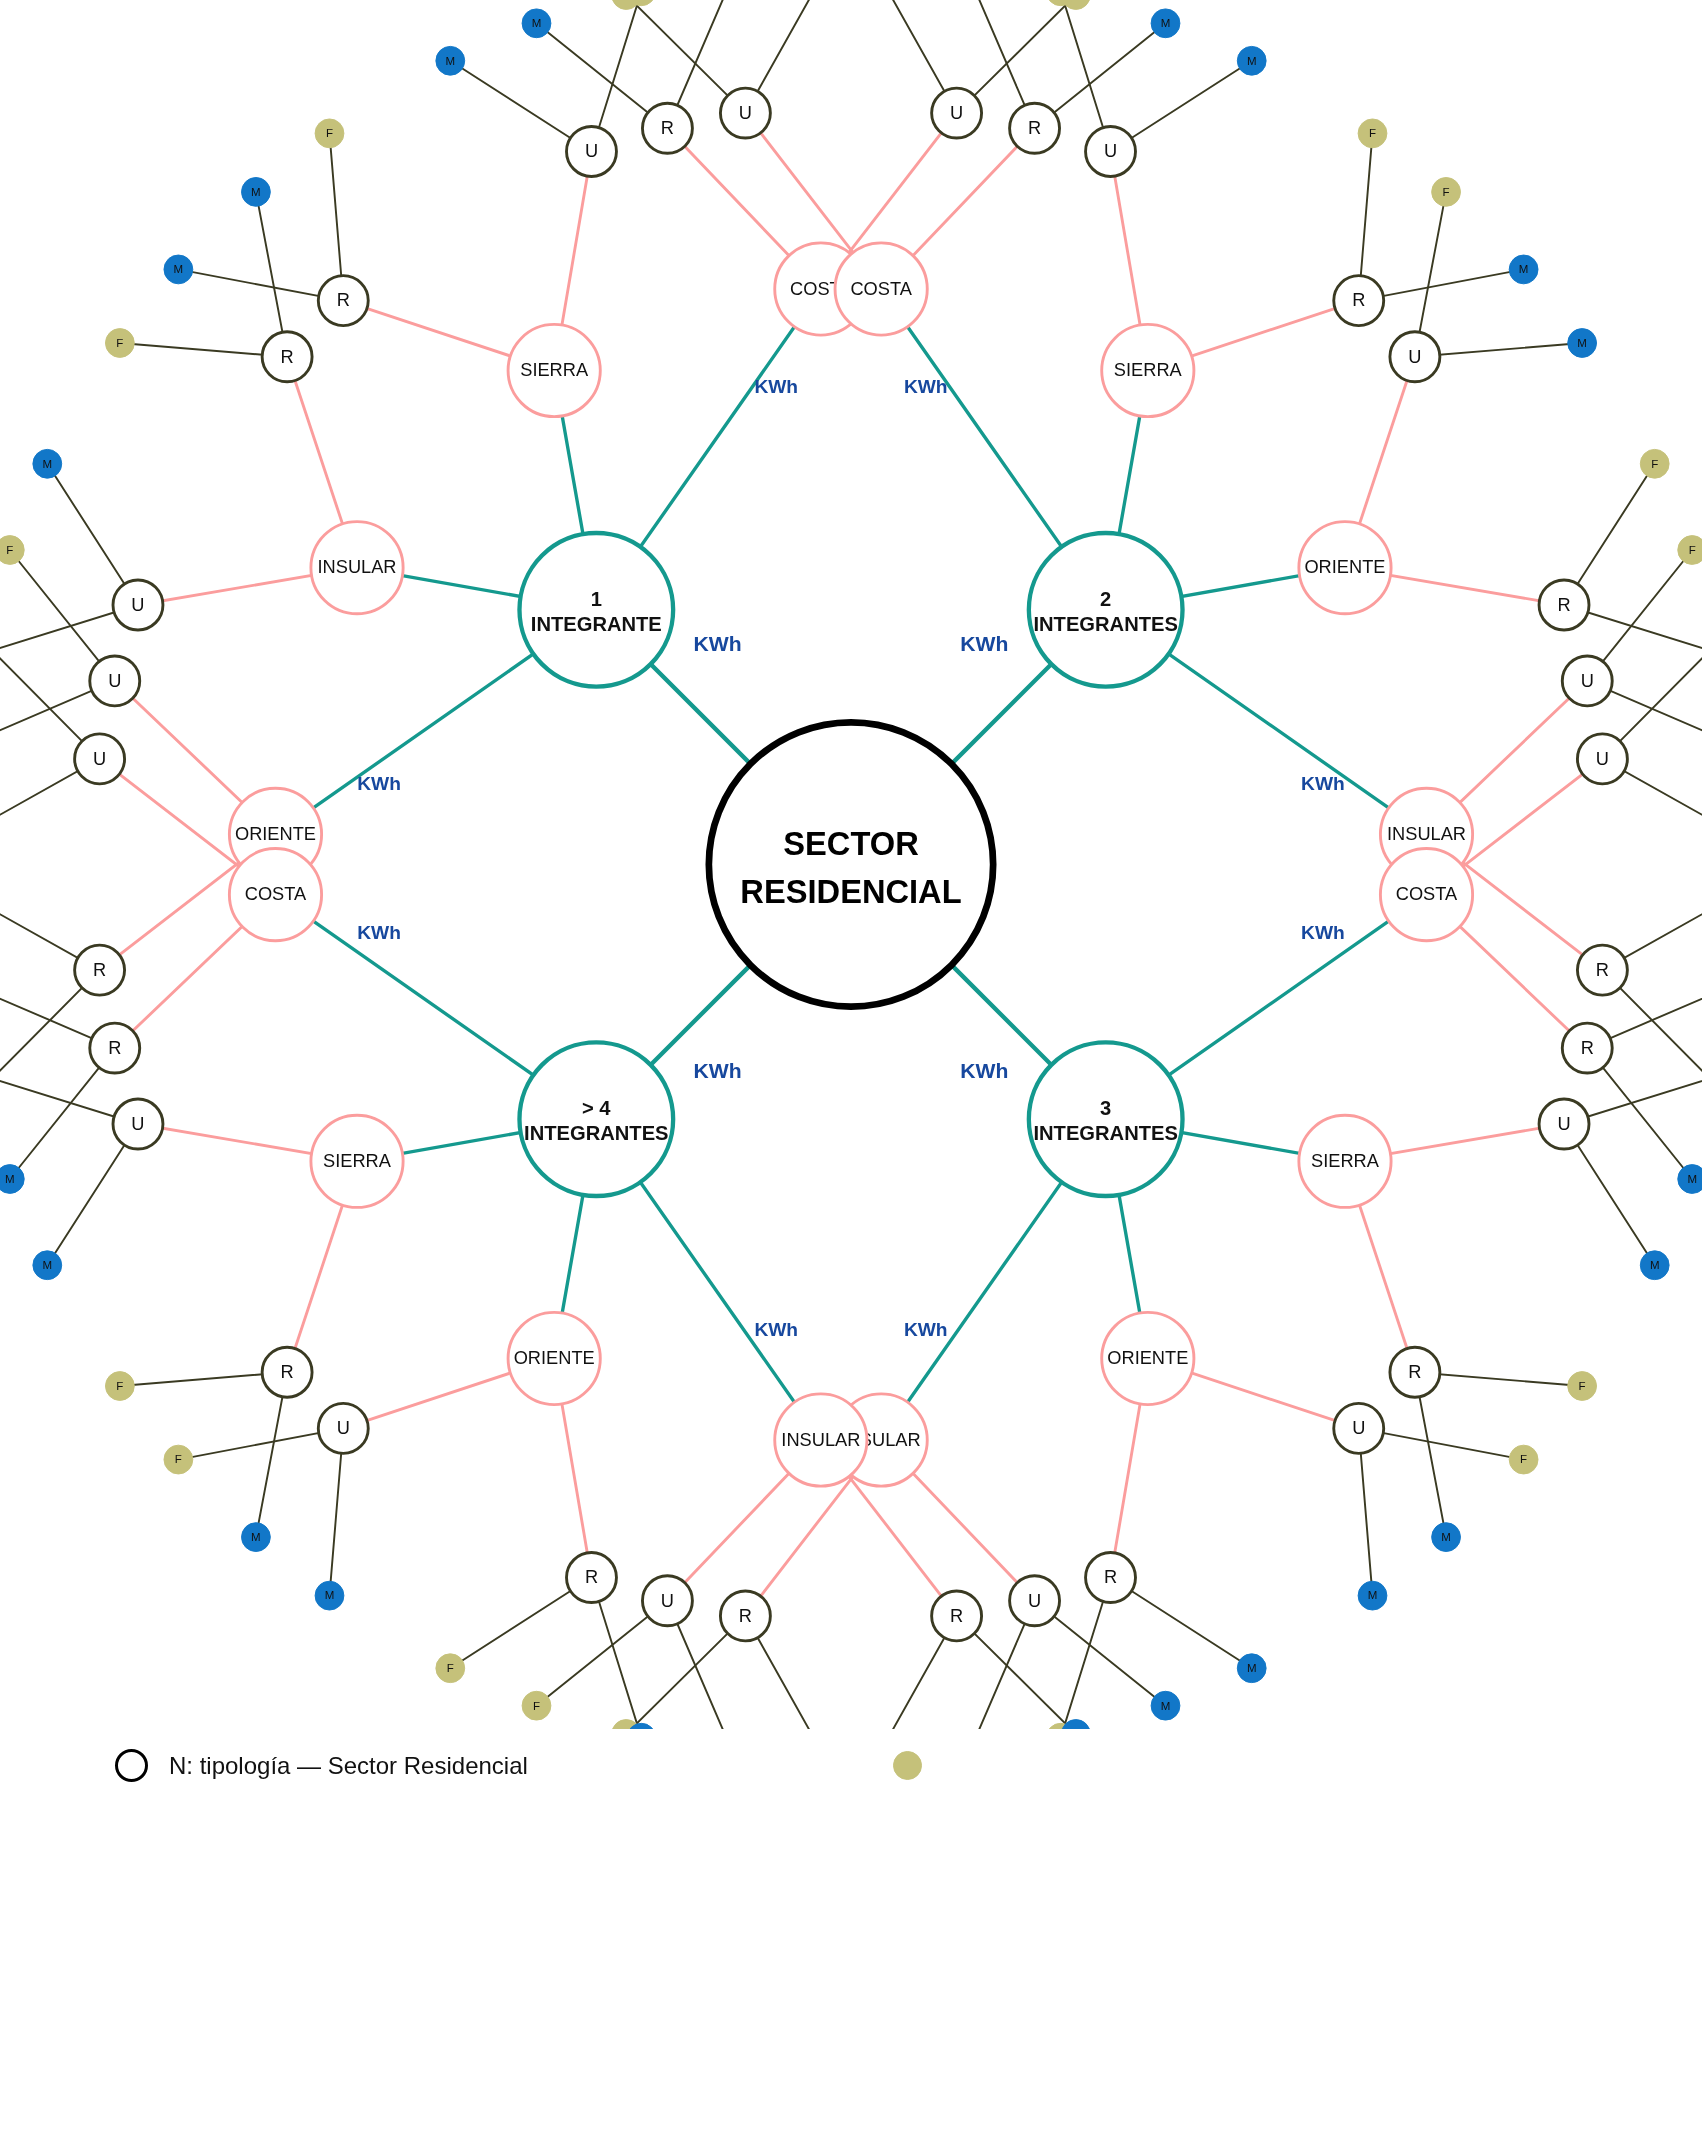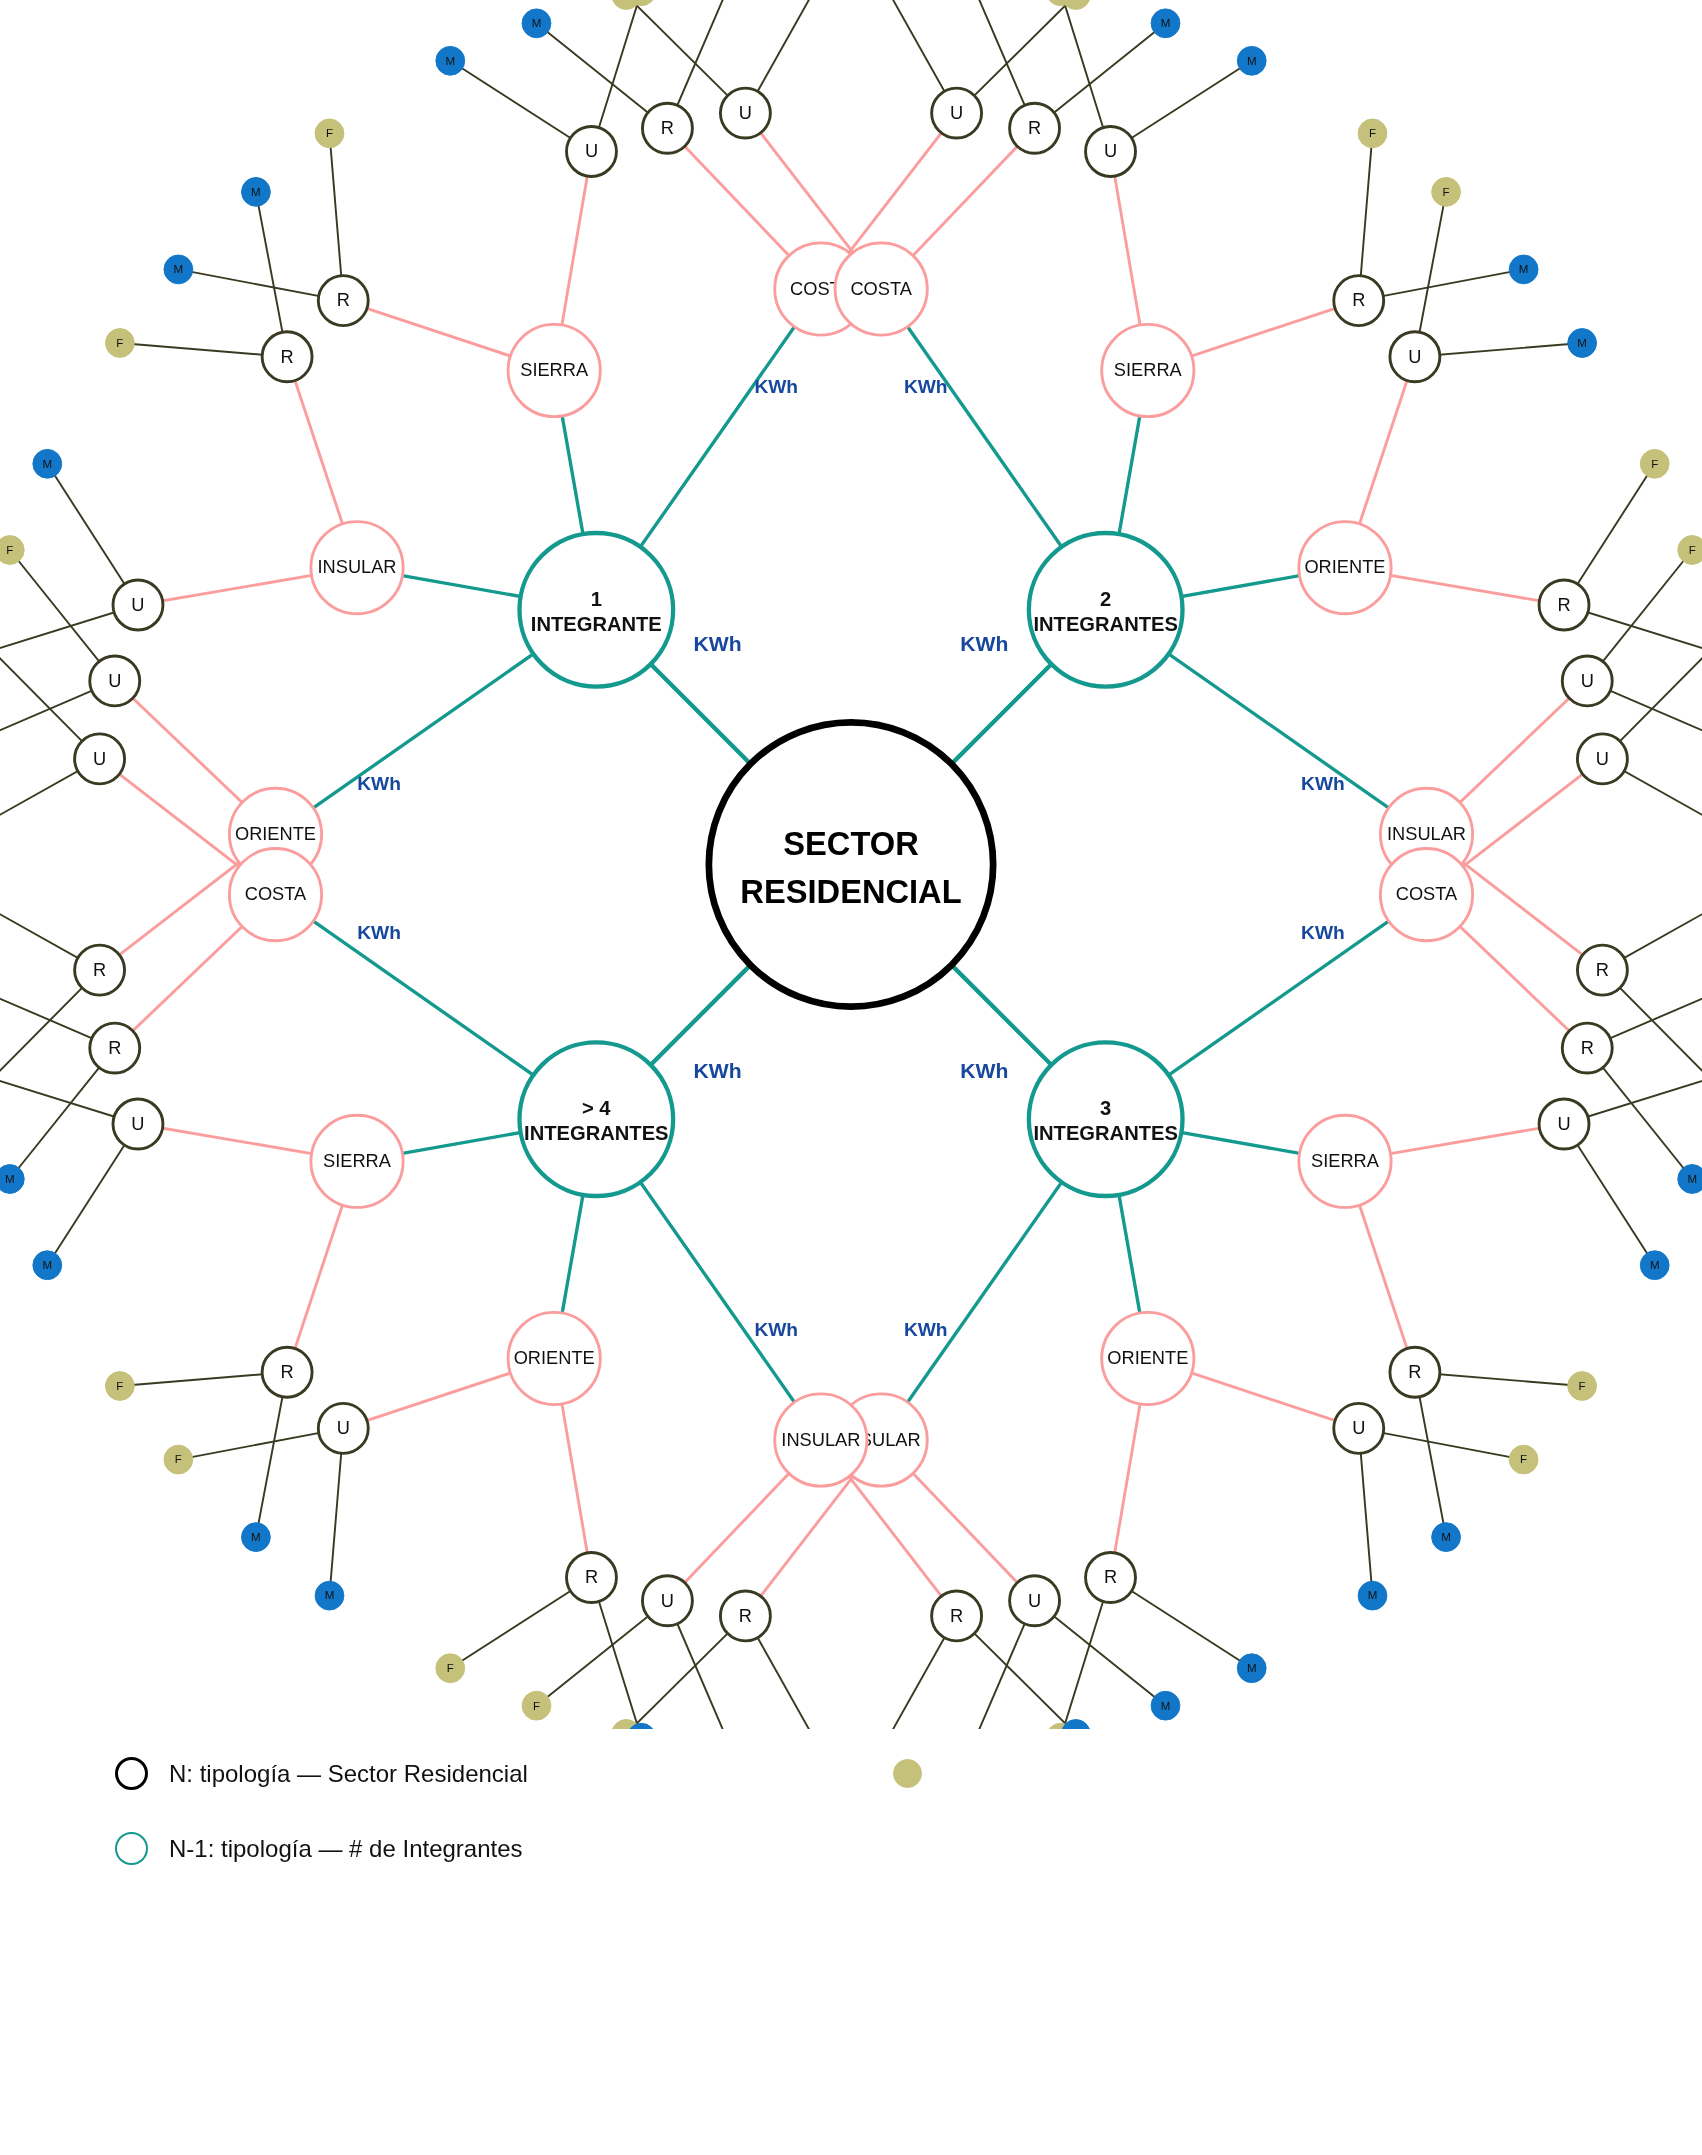--- a/index.html
+++ b/index.html
@@ -29,21 +29,21 @@
   }
   .legend {
     position: absolute;
     left: 0;
     top: 1720px;
     width: 1702px;
     height: 288px;
   }
   .legend-col {
     position: absolute;
-    top: 16px;
+    top: 8px;
   }
   .legend-col.left { left: 115px; }
   .legend-col.right { left: 893px; }
   .legend-row {
     display: flex;
     align-items: center;
     height: 75px;
   }
   .legend-swatch {
     width: 33px;
@@ -696,24 +696,20 @@
       <text class="center-label" x="886" y="940" text-anchor="middle">RESIDENCIAL</text>
     </g>
   </svg>
 
   <div class="legend">
     <div class="legend-col left">
       <div class="legend-row">
         <span class="legend-swatch sw-n"></span>
         <span class="legend-label">N: tipología — Sector Residencial</span>
       </div>
-      <div class="legend-row">
-        <span class="legend-swatch sw-n1"></span>
-        <span class="legend-label">N-1: tipología — # de Integrantes</span>
-      </div>
     </div>
     <div class="legend-col right">
       <div class="legend-row">
         <span class="legend-swatch sw-n4f"></span>
       </div>
     </div>
   </div>
 
 </div>
 

